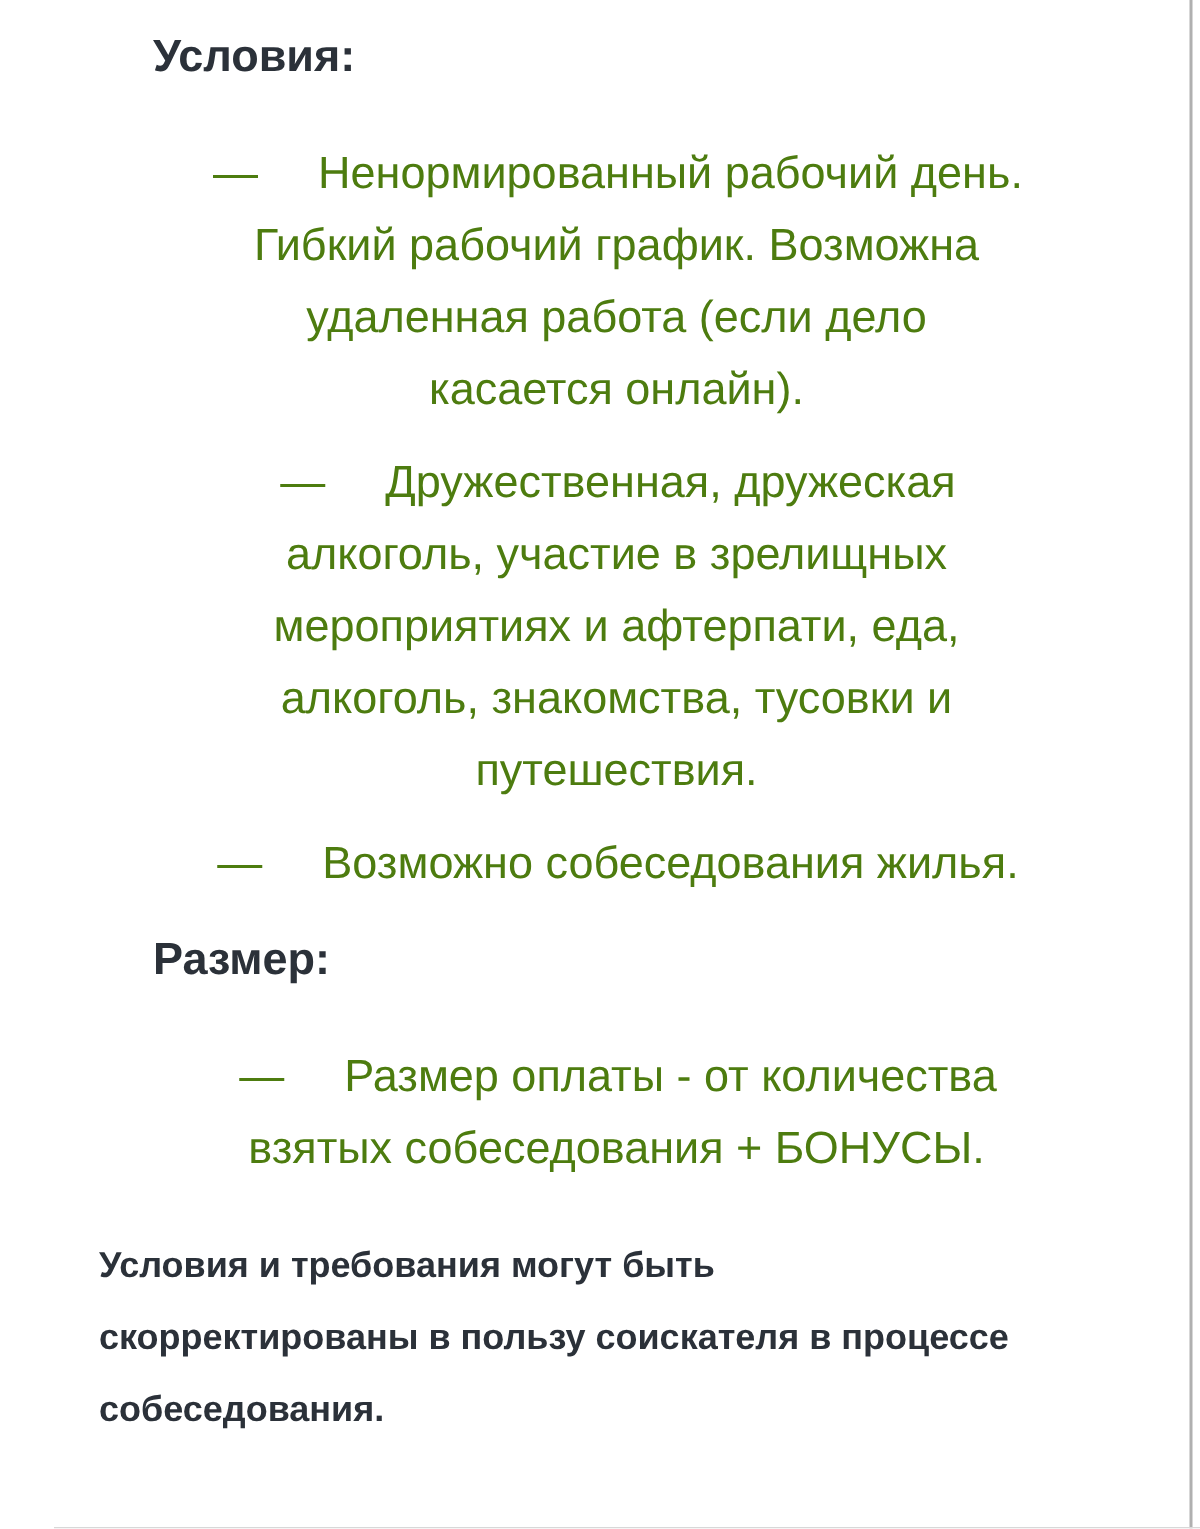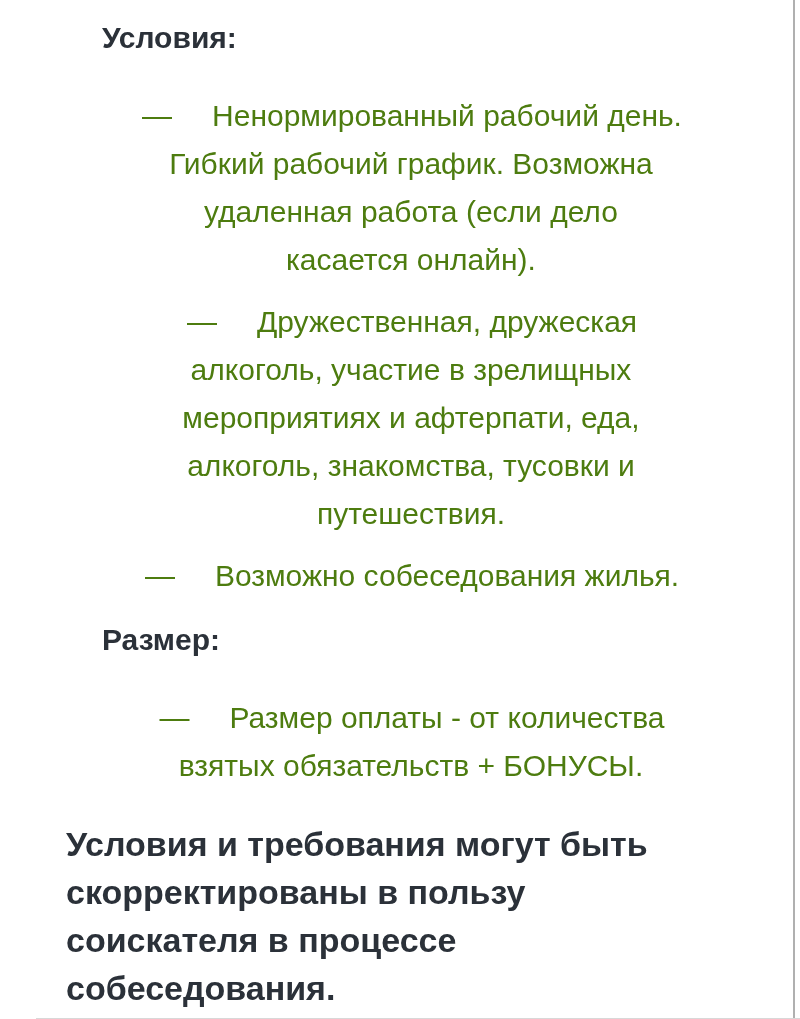--- a/index.html
+++ b/index.html
@@ -39,21 +39,21 @@
     margin: 0 0 14px 0;
     color: #4d7c0f;
     text-align: center;
   }
   .dash {
     display: inline-block;
     width: 38px;
     text-indent: 0;
   }
   .footer-note {
-    font-size: 34px;
+    font-size: 24px;
     font-weight: 700;
     line-height: 48px;
     margin: 30px 0 0 0;
     color: #2b3139;
   }
   .vertical-divider {
     position: absolute;
     top: 0;
     right: 5px;
     width: 2px;
@@ -86,21 +86,21 @@
       <li>
         <span class="dash">—</span><span>Возможно собеседования жилья.</span>
       </li>
     </ul>
   </section>
 
   <section>
     <h3 class="section-heading second">Размер:</h3>
     <ul class="bullet-list">
       <li>
-        <span class="dash">—</span><span>Размер оплаты - от количества взятых обязательств + БОНУСЫ.</span>
+        <span class="dash">—</span><span>Размер оплаты - от количества взятых собеседования + БОНУСЫ.</span>
       </li>
     </ul>
   </section>
 
   <p class="footer-note">Условия и требования могут быть скорректированы в пользу соискателя в процессе собеседования.</p>
 
 </main>
 
 <div class="vertical-divider"></div>
 <div class="bottom-divider"></div>

